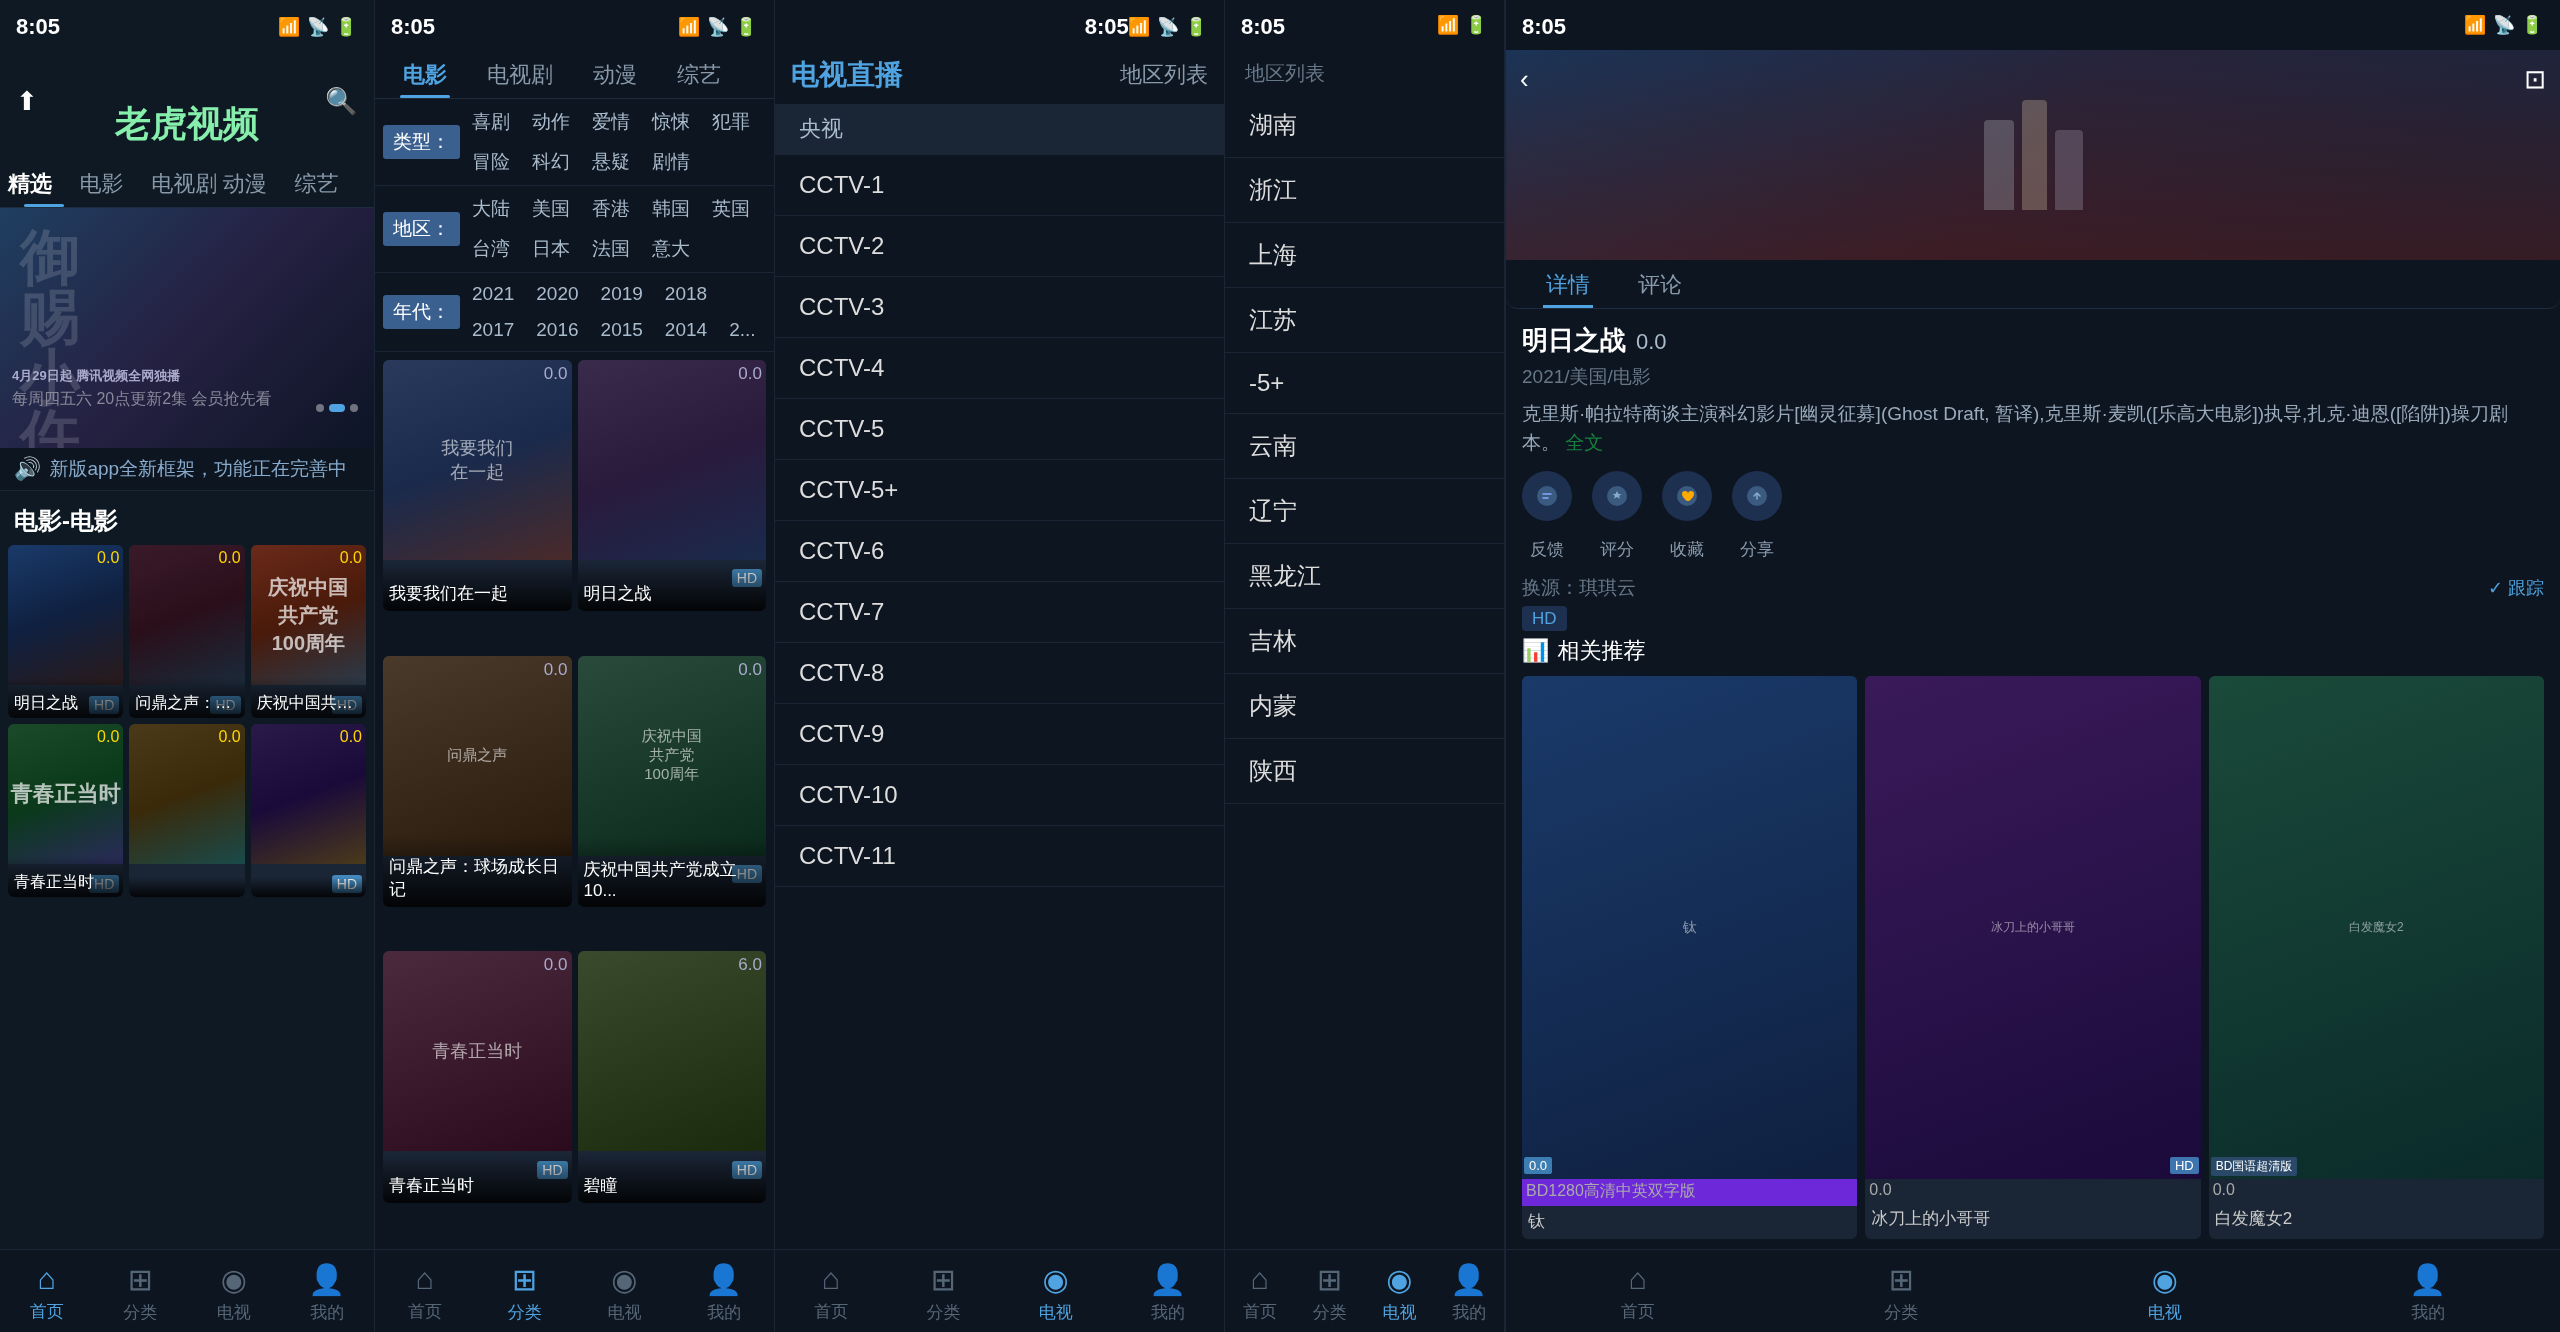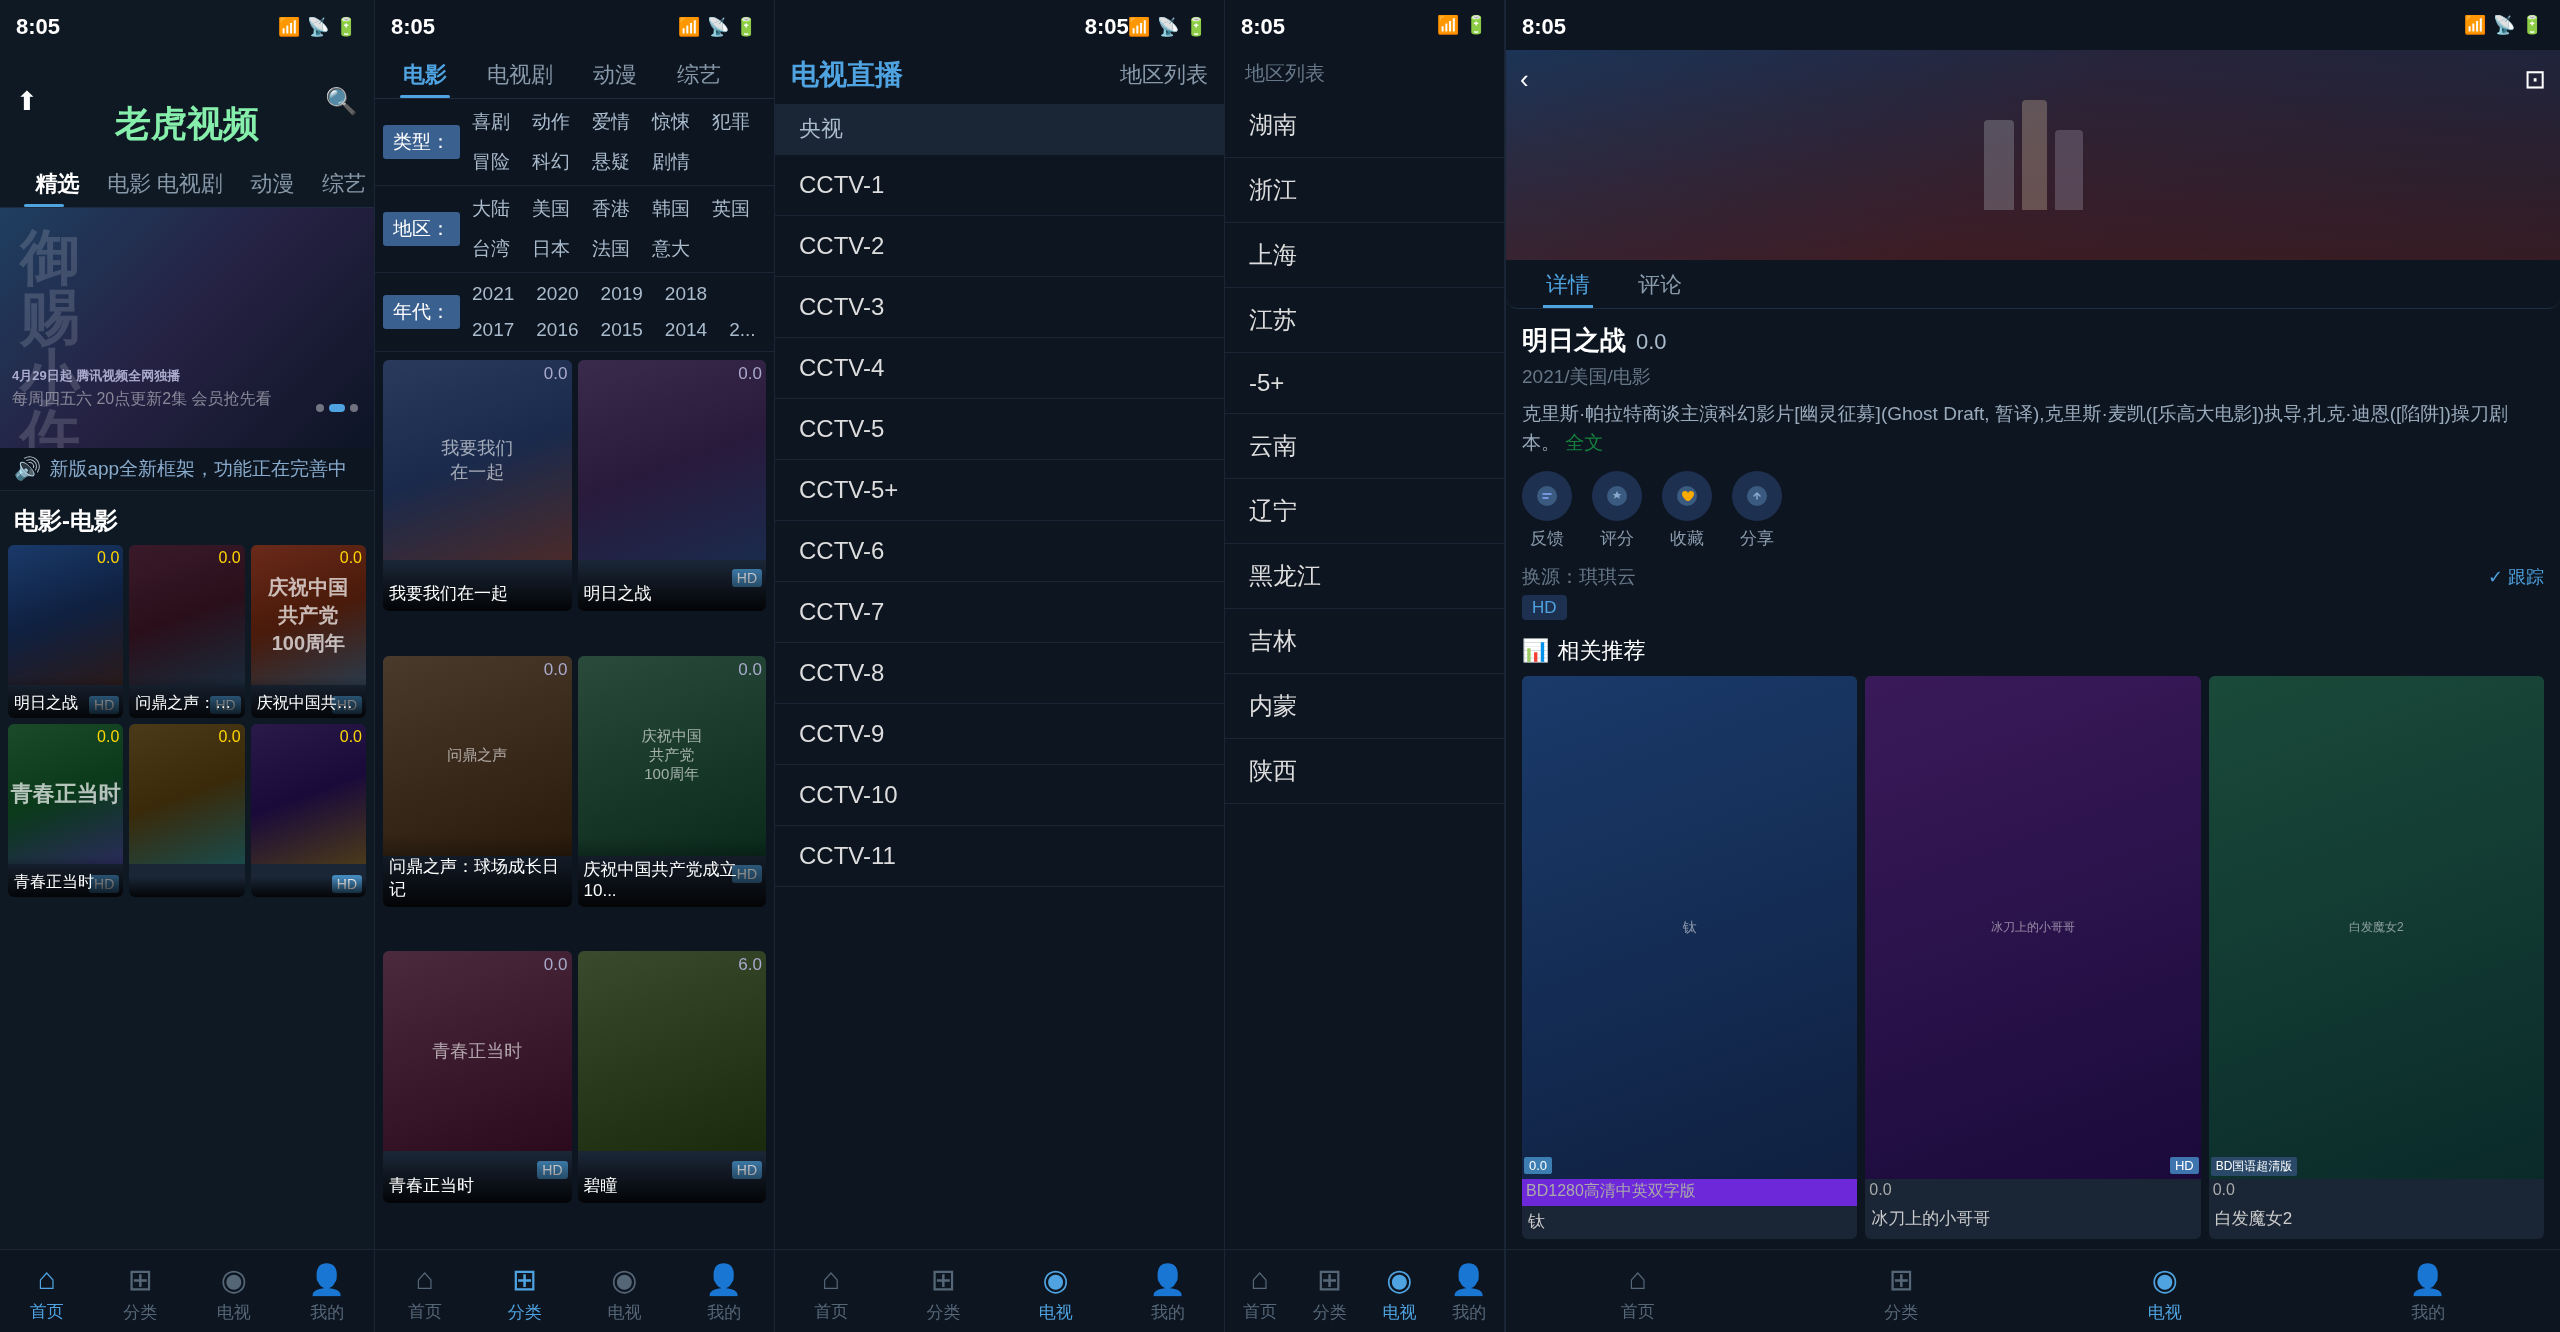--- a/index.html
+++ b/index.html
@@ -76,21 +76,21 @@
     }
 
     .nav-tabs {
       display: flex;
       border-bottom: 1px solid #1e2d3d;
       padding: 0 8px;
     }
 
     .nav-tab {
       flex: 1;
-      text-align: right;
+      text-align: left;
       padding: 10px 0 8px;
       font-size: 22px;
       color: #8899aa;
       cursor: pointer;
       position: relative;
     }
 
     .nav-tab.active {
       color: #fff;
       font-weight: bold;
@@ -547,21 +547,21 @@
     .detail-actions {
       display: flex;
       gap: 20px;
       margin-bottom: 14px;
     }
 
     .detail-action {
       display: flex;
       flex-direction: column;
       align-items: center;
-      gap: 6px;
+      gap: 17px;
       cursor: pointer;
     }
 
     .detail-action-icon {
       width: 50px;
       height: 50px;
       background: #1e3050;
       border-radius: 50%;
       display: flex;
       align-items: center;

